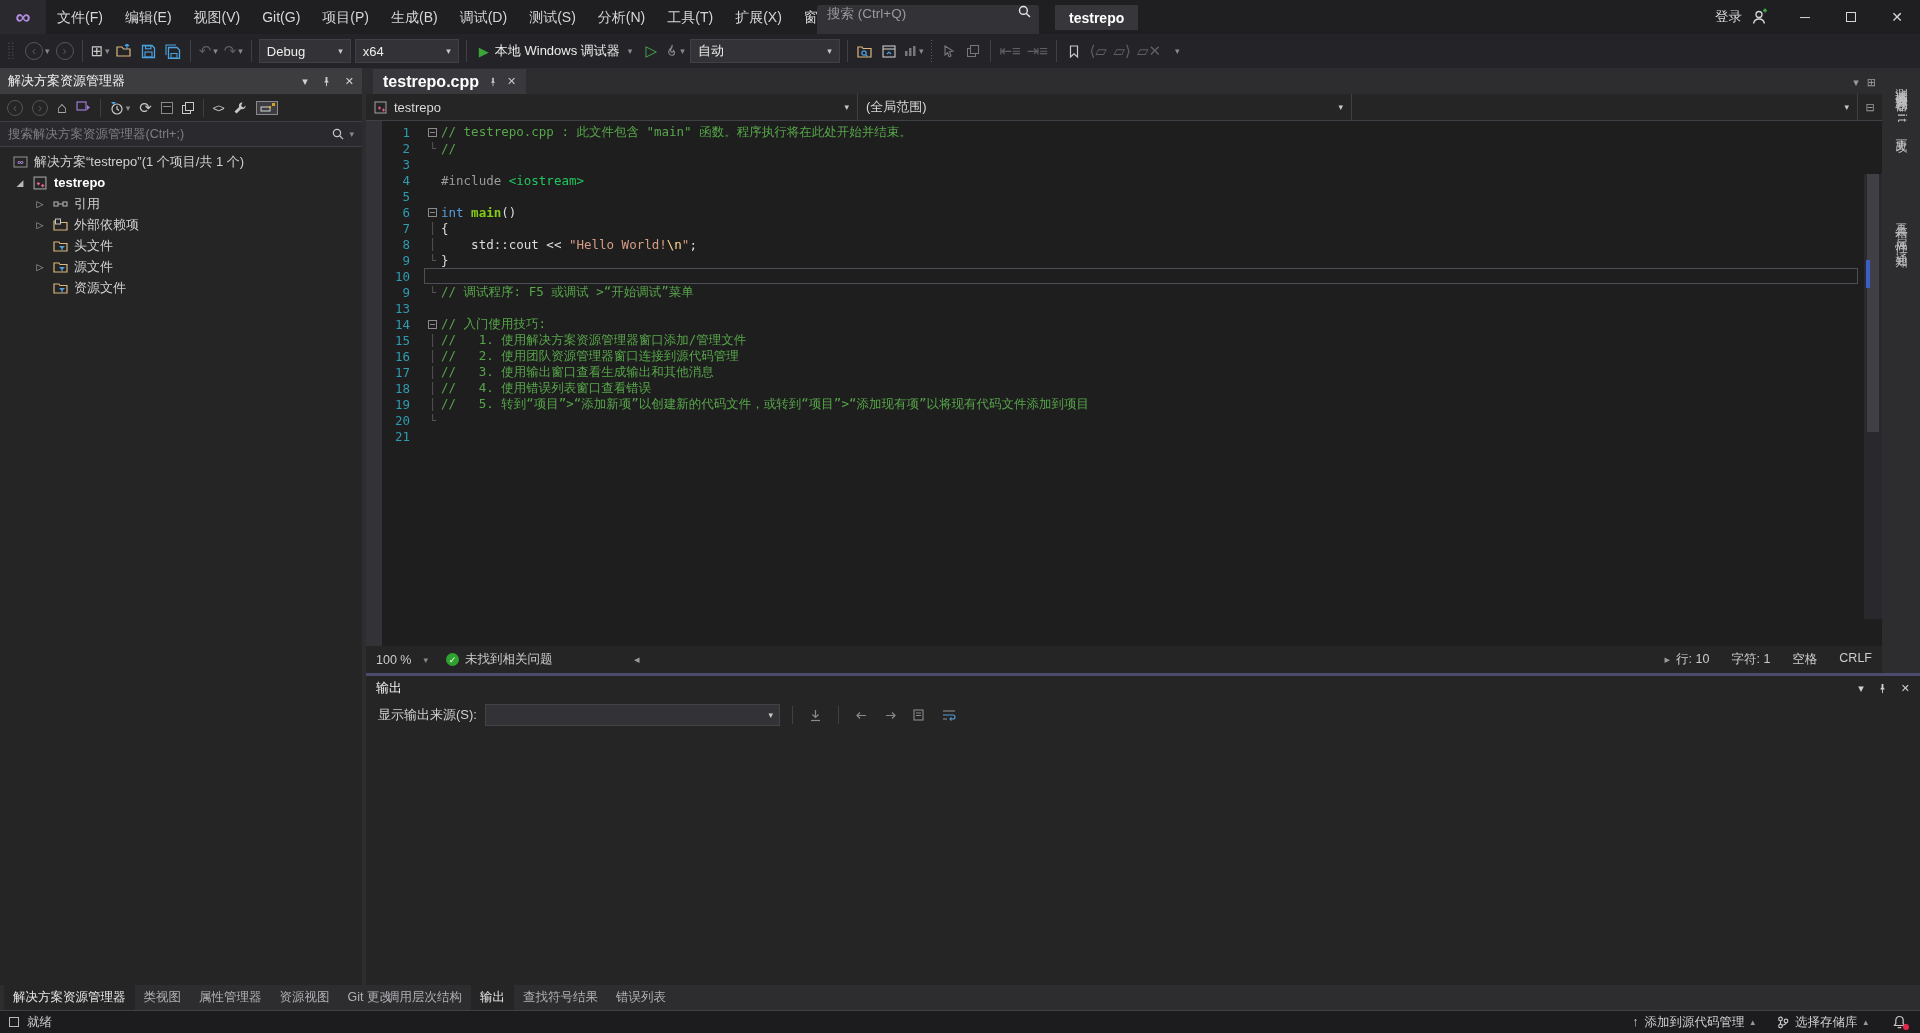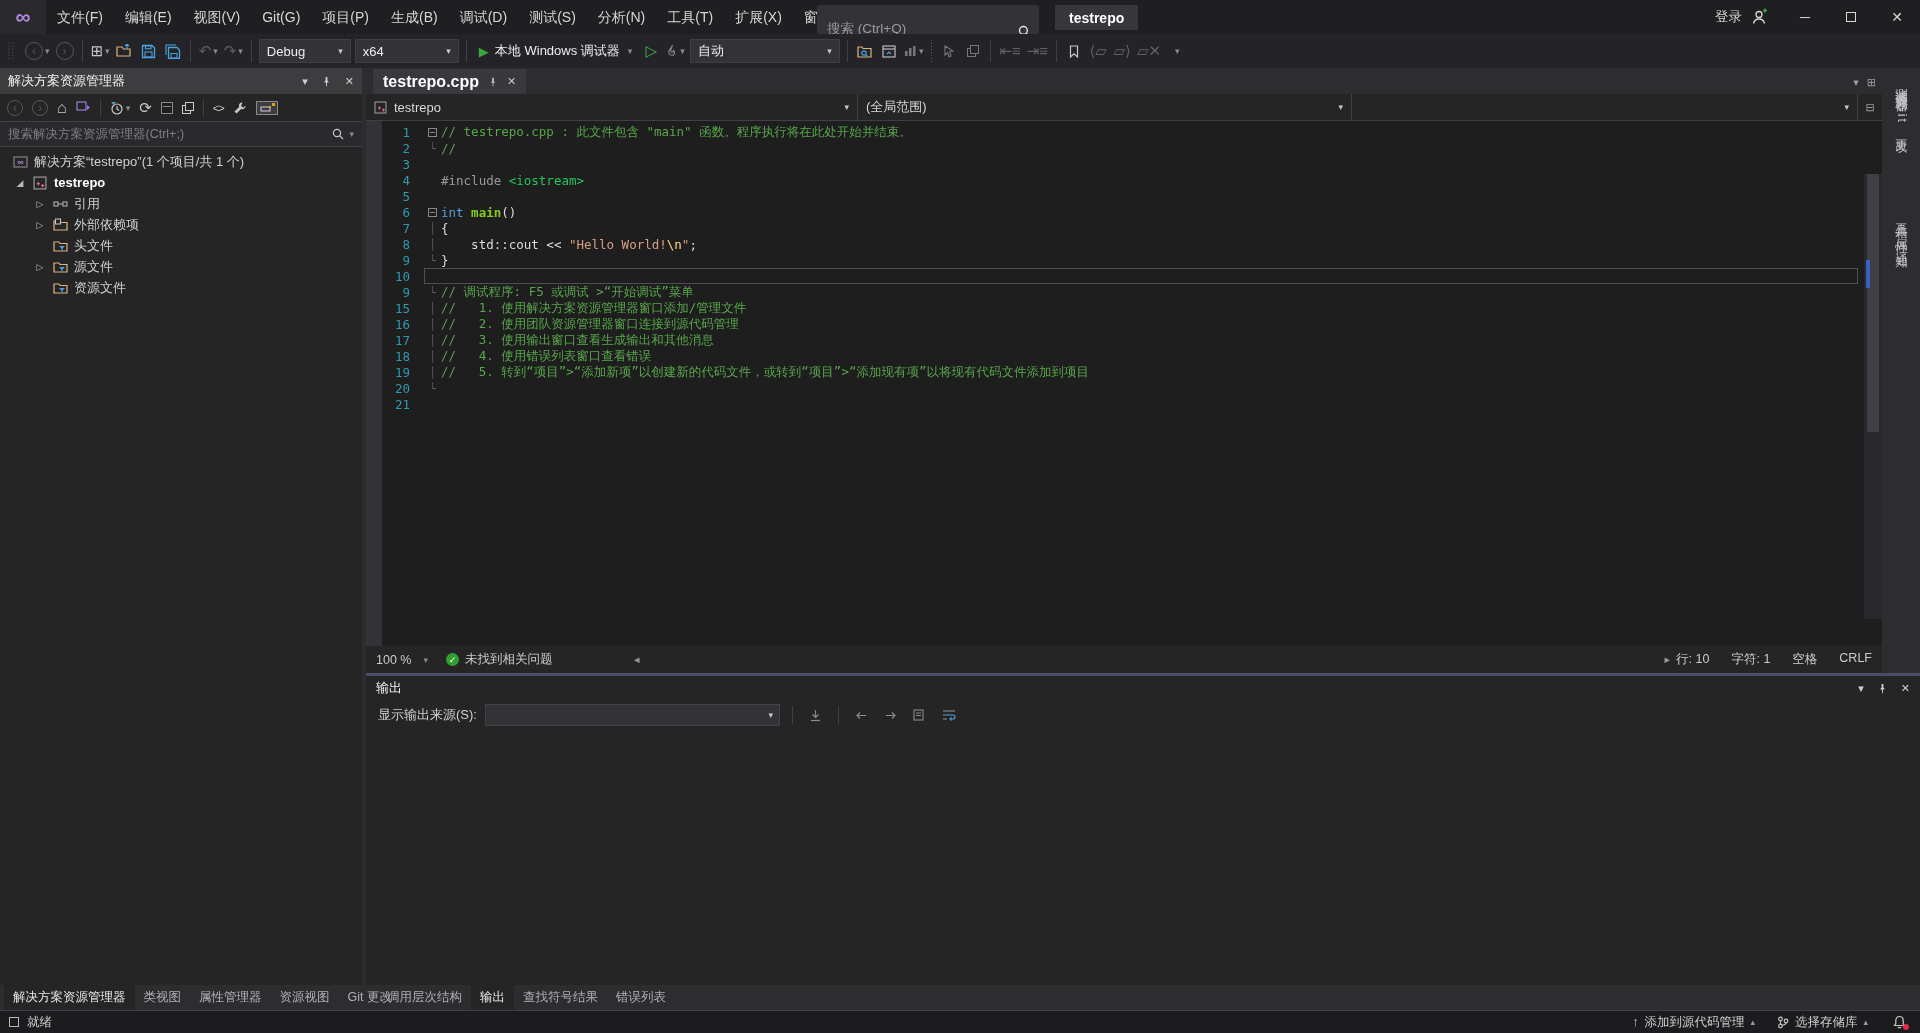--- a/index.html
+++ b/index.html
@@ -7,21 +7,21 @@
     font-family:"Liberation Sans", sans-serif; -webkit-font-smoothing:antialiased; }
   svg { display:block; }
 
   
   #titlebar { position:absolute; left:0; top:0; width:1920px; height:34px; background:#1f1f22;
     display:flex; align-items:center; }
   #vs-logo { width:46px; height:34px; display:flex; align-items:center; justify-content:center;
     background:#2a2a2e; color:#b289e0; font-size:21px; font-weight:bold; }
   .menu-item { padding:0 11px; font-size:14px; color:#d6d6d6; line-height:34px; cursor:default; }
   #title-search { position:absolute; left:817px; top:5px; width:222px; height:33px; background:#333337;
-    border-radius:3px; display:flex; align-items:flex-end; padding:0 8px 0 10px; }
+    border-radius:3px; display:flex; align-items:flex-start; padding:0 8px 0 10px; }
   #title-search .ph { color:#9a9a9e; font-size:13.5px; flex:1; }
   #solution-badge { position:absolute; left:1055px; top:5px; height:25px; background:#37373b;
     color:#ffffff; font-weight:bold; font-size:14px; display:flex; align-items:center; padding:0 14px; }
   #tb-right { position:absolute; right:0; top:0; height:34px; display:flex; align-items:center; }
   #signin { color:#d6d6d6; font-size:13.5px; padding:0 8px; }
   .winbtn { width:46px; height:34px; display:flex; align-items:center; justify-content:center;
     color:#d6d6d6; font-size:14px; }
   #max-icon { width:10px; height:10px; border:1px solid #d6d6d6; }
 
   
@@ -543,20 +543,32 @@
           <span class="fold"></span>
           <span class="ctext"></span>
           <span class="curbox"></span>
         </div>
         <div class="crow">
           <span class="ln">9</span>
           <span class="fold">└</span>
           <span class="ctext"><span class="c-cm">// 调试程序: F5 或调试 &gt;“开始调试”菜单</span></span>
         </div>
         <div class="crow">
+          <span class="ln">13</span>
+          <span class="fold"></span>
+          <span class="ctext"></span>
+        </div>
+        <div class="crow">
+          <span class="ln">14</span>
+          <span class="fold">
+            <span class="fbox"></span>
+          </span>
+          <span class="ctext"><span class="c-cm">// 入门使用技巧: </span></span>
+        </div>
+        <div class="crow">
           <span class="ln">15</span>
           <span class="fold">│</span>
           <span class="ctext"><span class="c-cm">//   1. 使用解决方案资源管理器窗口添加/管理文件</span></span>
         </div>
         <div class="crow">
           <span class="ln">16</span>
           <span class="fold">│</span>
           <span class="ctext"><span class="c-cm">//   2. 使用团队资源管理器窗口连接到源代码管理</span></span>
         </div>
         <div class="crow">

